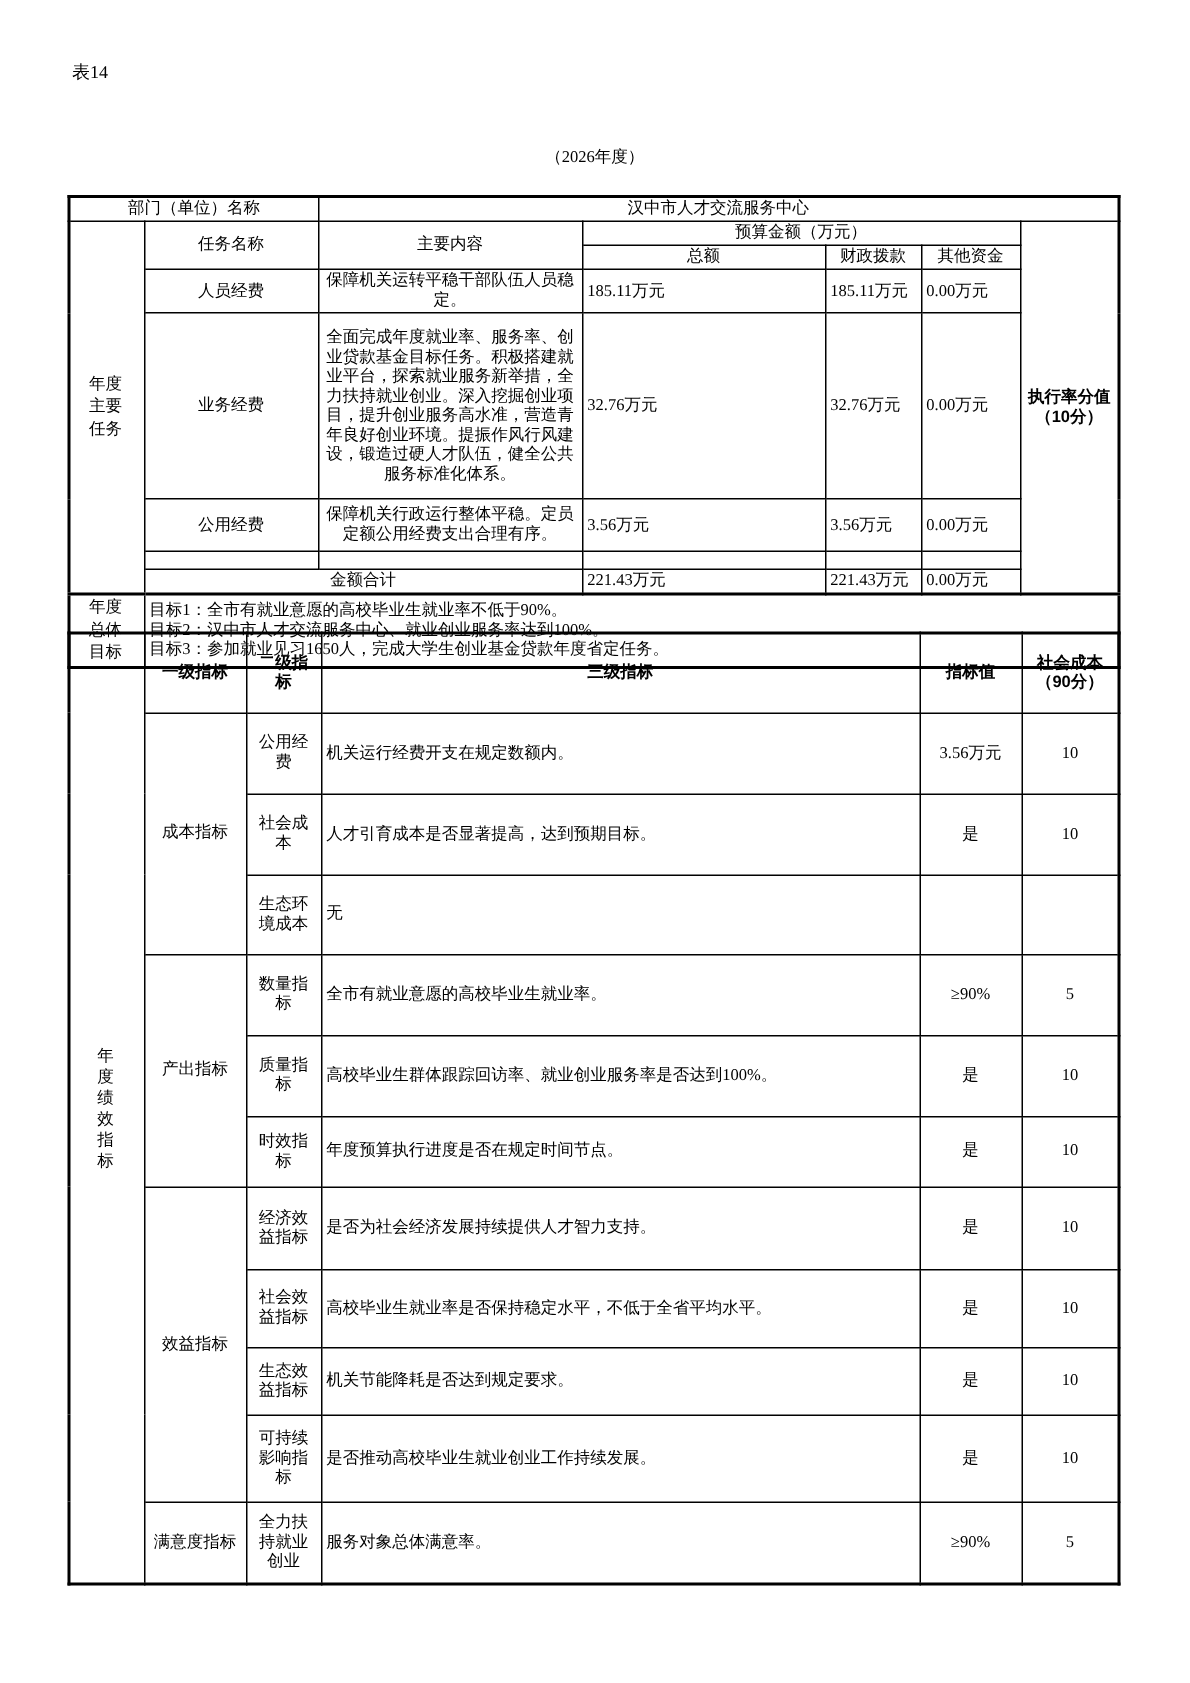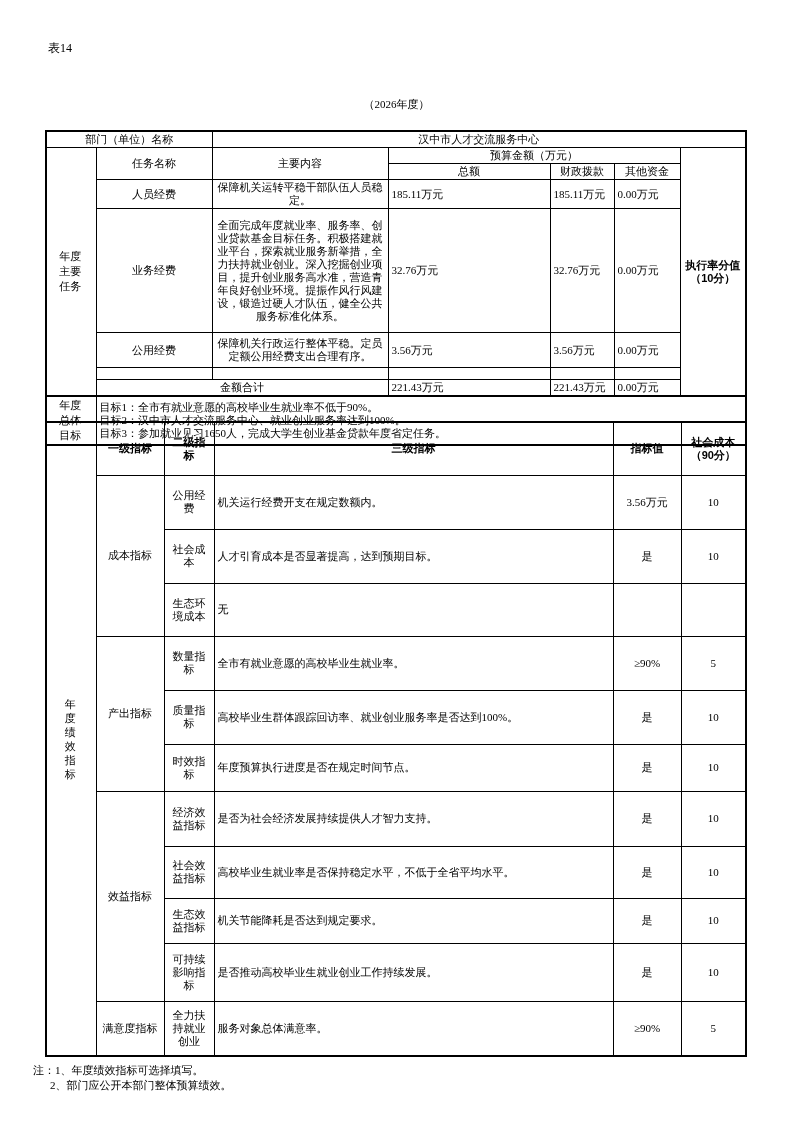--- a/index.html
+++ b/index.html
@@ -200,18 +200,14 @@
       <tr style="height:55px">
         <td class="c">满意度指标</td>
         <td class="c">全力扶持就业创业</td>
         <td class="l">服务对象总体满意率。</td>
         <td class="c">≥90%</td>
         <td class="c">5</td>
       </tr>
     </tbody>
   </table>
 
-  <div class="notes">
-    <div>注：1、年度绩效指标可选择填写。</div>
-    <div class="n2">2、部门应公开本部门整体预算绩效。</div>
-  </div>
 
 </div>
 
 </body></html>

